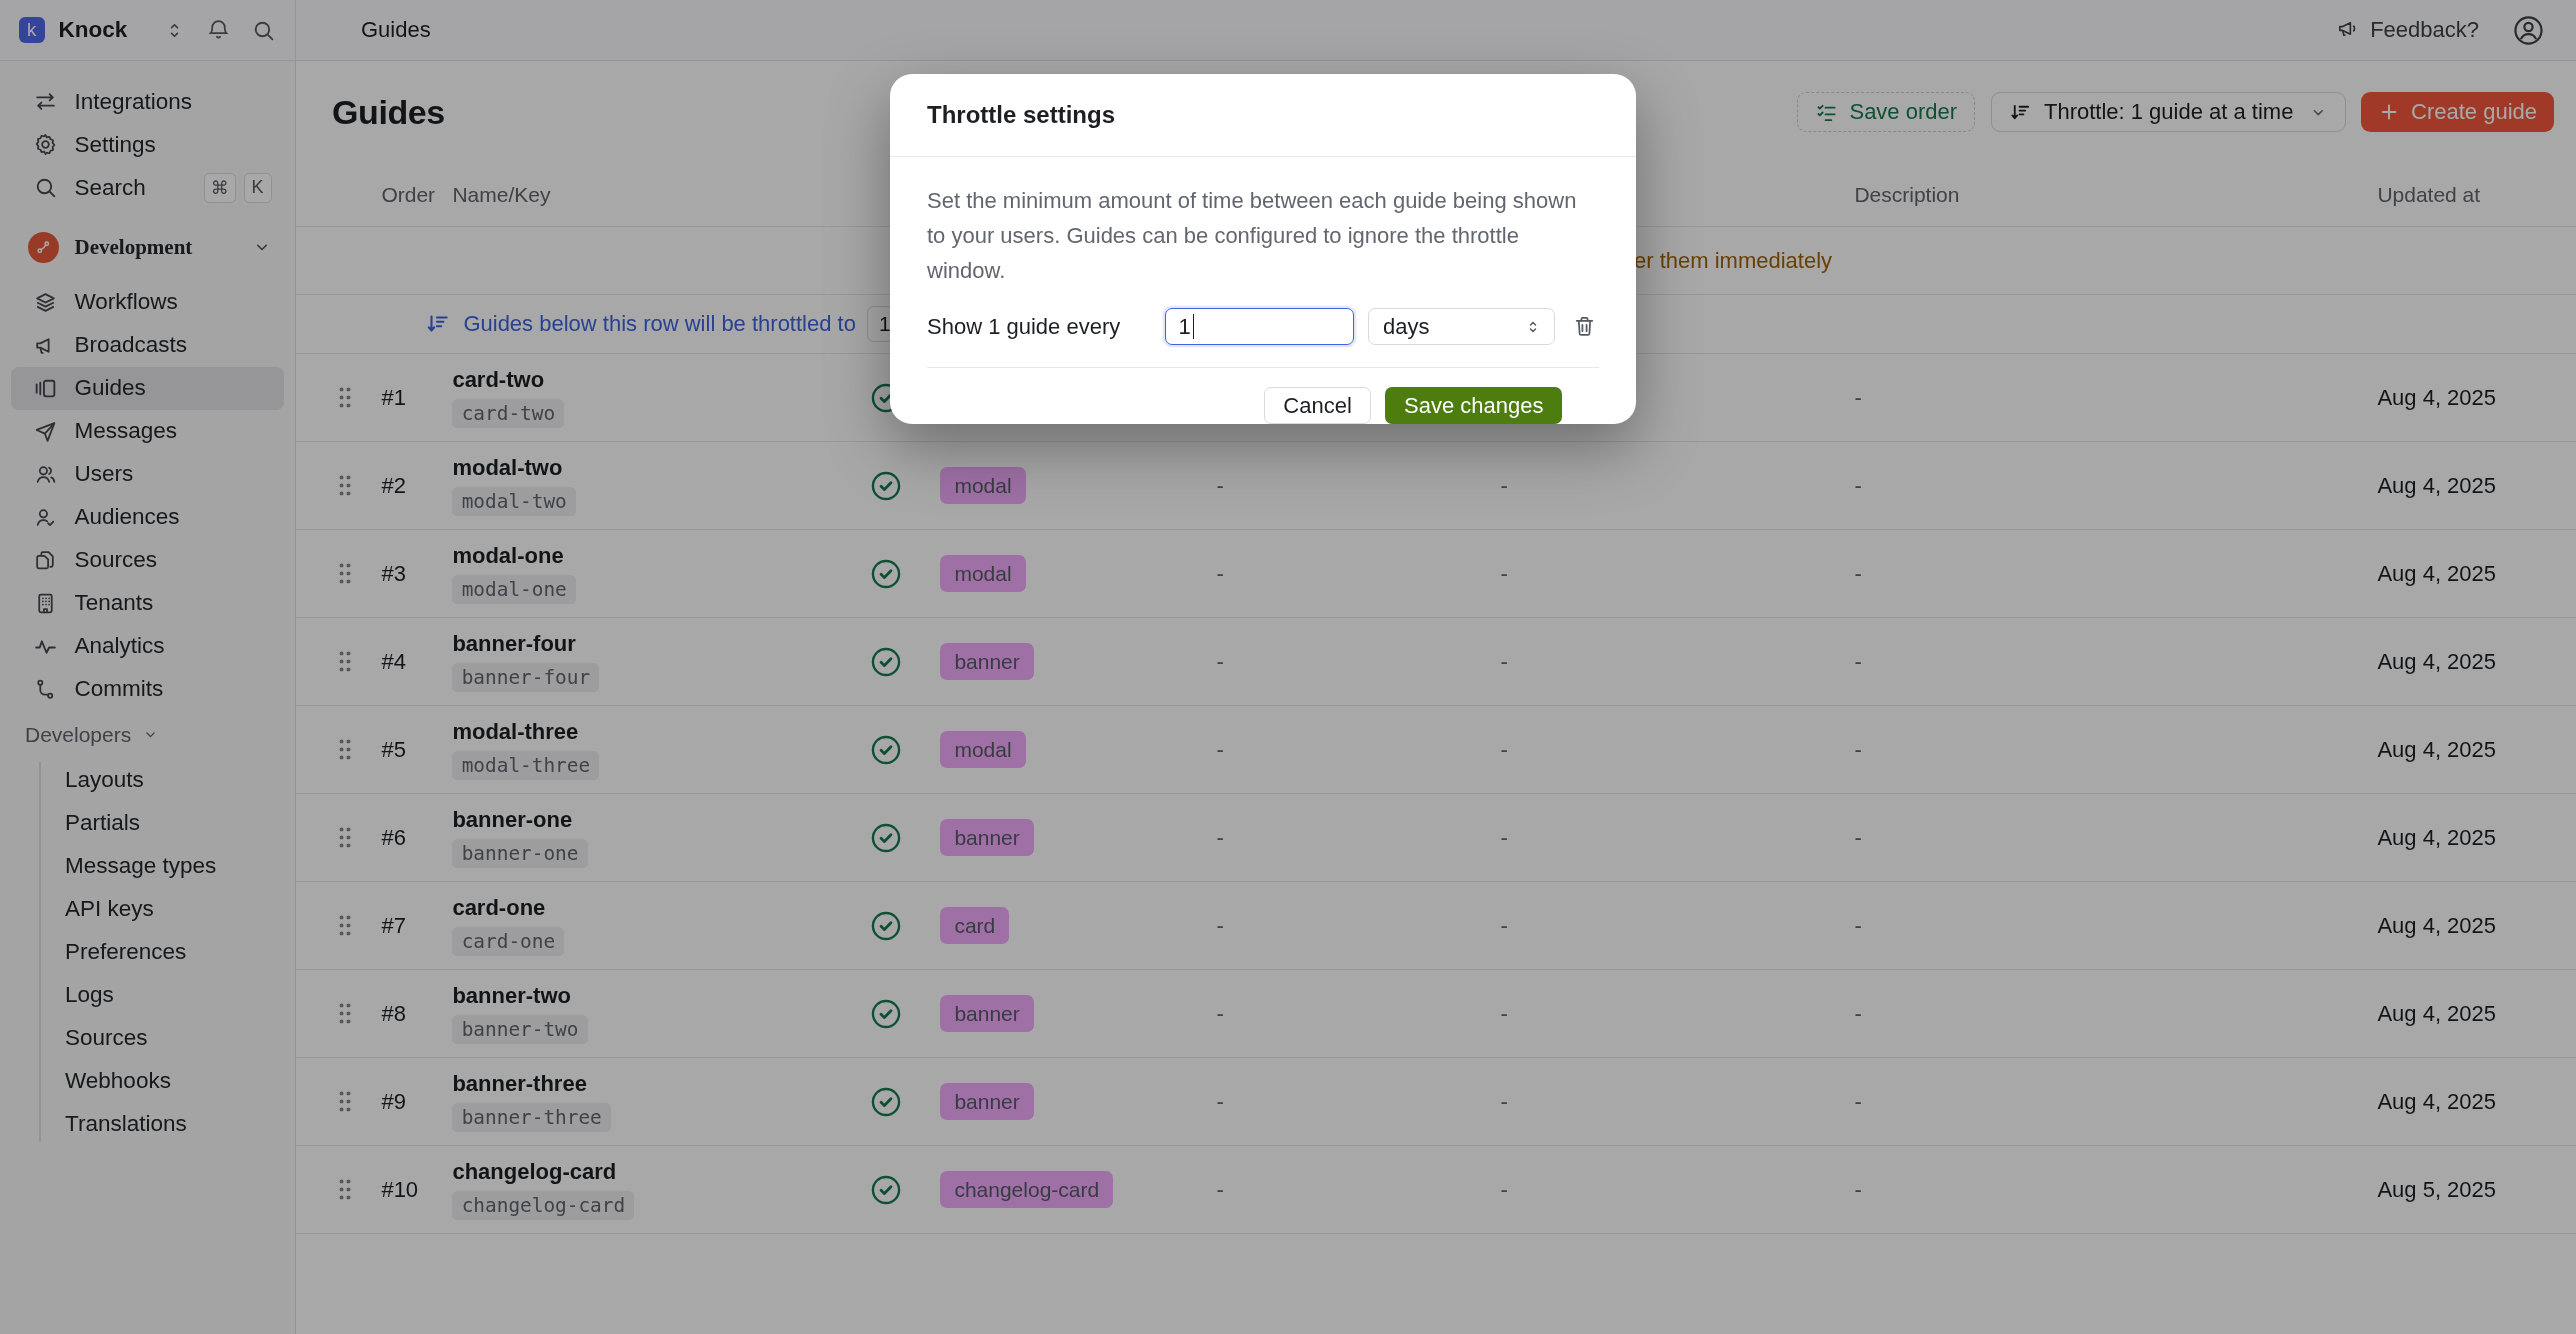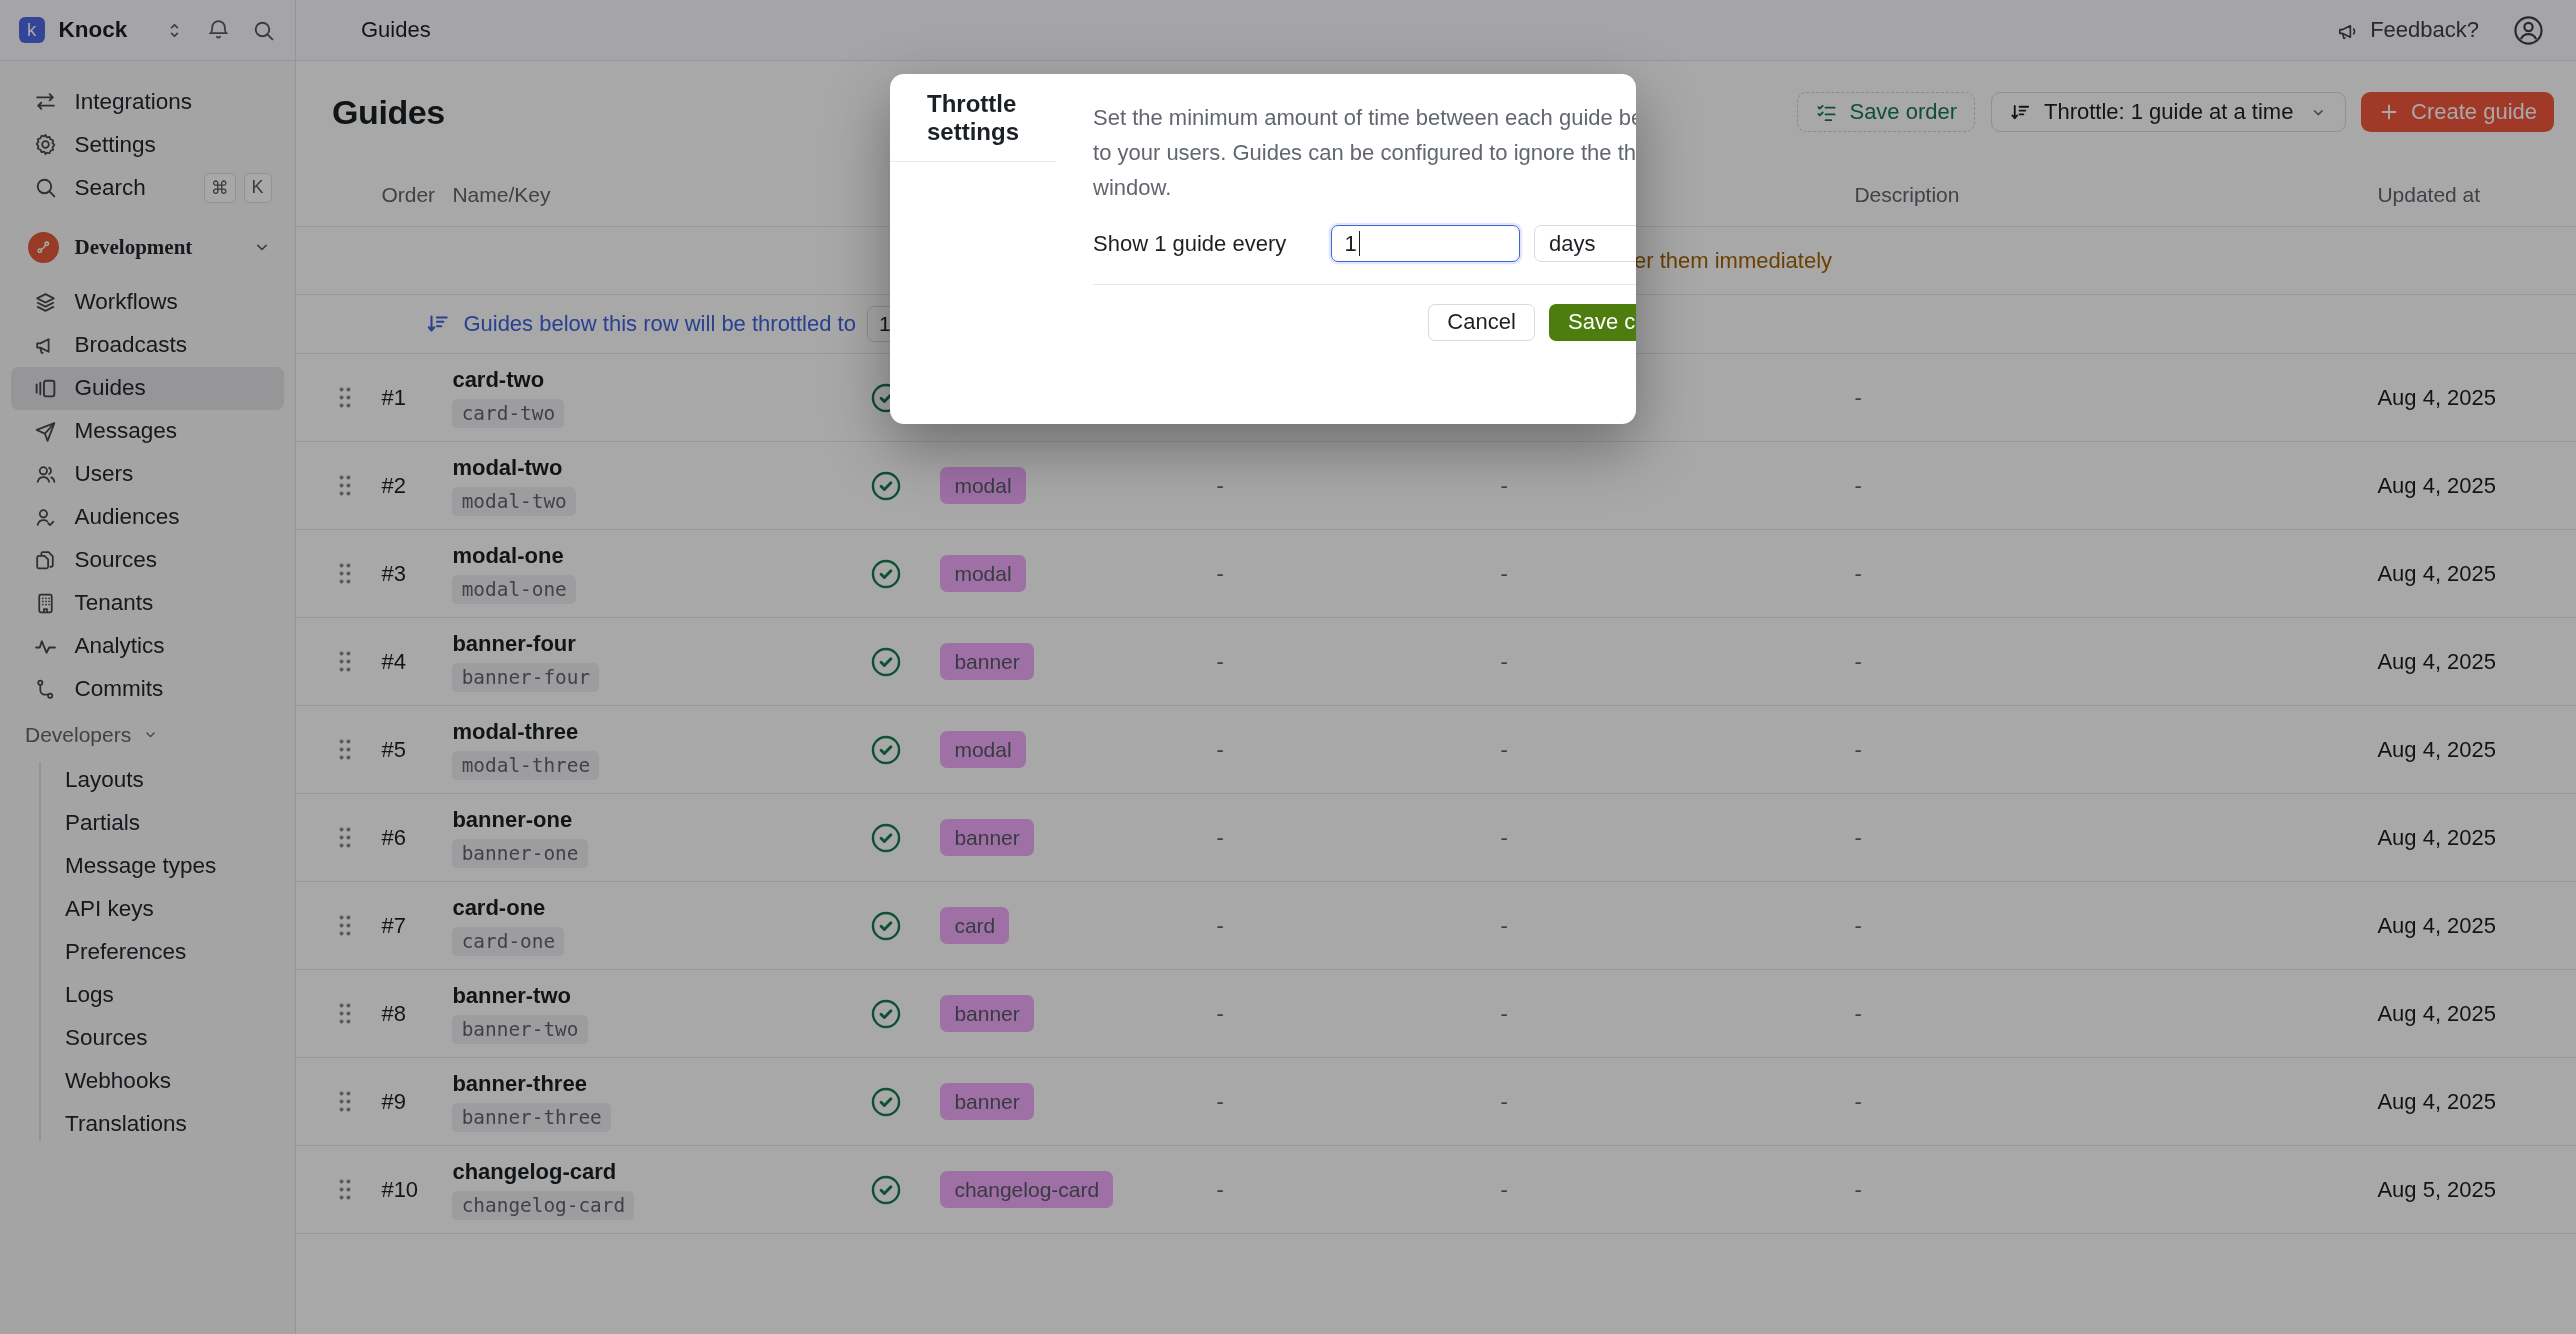--- a/index.html
+++ b/index.html
@@ -11,21 +11,21 @@
   svg { display:block; }
 
   
   .topbar { height:61px; display:flex; align-items:stretch; background:#fbfbfd; border-bottom:0.8px solid #e2e2e8; }
   .topbar-left { width:296px; flex:0 0 296px; display:flex; align-items:center; padding:0 18.6px; border-right:0.8px solid #e2e2e8; }
   .logo-badge { width:26px; height:26px; border-radius:6.2px; background:#5069e8; color:#fff; display:flex; align-items:center; justify-content:center; font-size:18.6px; font-weight:500; }
   .ws-name { font-size:22.5px; font-weight:600; margin-left:14px; color:#1c2024; }
   .topbar-left .icons { margin-left:auto; display:flex; align-items:center; gap:20px; color:#565b63; }
   .topbar-main { flex:1; display:flex; align-items:center; padding-left:65px; font-size:22px; color:#1c2024; }
   .topbar-right { display:flex; align-items:center; gap:33px; padding-right:31px; color:#3c4046; }
-  .feedback { display:flex; align-items:flex-end; gap:11px; font-size:22px; color:#3c4046; }
+  .feedback { display:flex; align-items:flex-start; gap:11px; font-size:22px; color:#3c4046; }
 
   
   .shell { display:flex; height:1273px; }
   .sidebar { width:296px; flex:0 0 296px; background:#f9f9fb; border-right:0.8px solid #e2e2e8; padding-top:19.4px; font-size:22.5px; color:#24282d; }
   .side-item { height:43px; display:flex; align-items:center; gap:15.5px; padding:0 12.4px 0 20px; margin:0 11px; border-radius:7.7px; }
   .side-item .ic { width:28px; display:flex; justify-content:center; color:#44484f; }
   .side-item.active { background:#e4e4e9; }
   .side-item .keys { margin-left:auto; display:flex; gap:7.7px; }
   .key { min-width:28px; height:29.4px; padding:0 6.2px; background:#fff; border:0.8px solid #dcdce2; border-radius:5.4px; display:flex; align-items:center; justify-content:center; font-size:18px; color:#565b63; }
   .env-row { height:48px; margin:14px 11px 9.3px; display:flex; align-items:center; gap:15.5px; padding:0 12.4px 0 17px; }
@@ -70,21 +70,21 @@
   .cell.status { grid-column:5; display:flex; justify-content:center; color:#18794e; }
   .cell.type { grid-column:6; padding-left:17px; }
   .type-badge { display:inline-block; background:#f0abfc; color:#565b63; border-radius:7px; padding:6.2px 14px; font-size:21px; }
   .cell.c5 { grid-column:7; padding-left:23px; font-size:22px; color:#60646c; }
   .cell.c6 { grid-column:8; padding-left:25px; font-size:22px; color:#60646c; }
   .cell.desc { grid-column:9; padding-left:26px; font-size:22px; color:#60646c; }
   .cell.updated { grid-column:10; padding-left:28px; font-size:22px; color:#1c2024; }
 
   
   .backdrop { position:absolute; inset:0; background:rgba(0,0,0,0.34); z-index:50; }
-  .modal { position:absolute; left:890px; top:74px; width:746px; height:350px; background:#fff; border-radius:14px; z-index:60; box-shadow:0 23px 62px rgba(0,0,0,0.35); display:flex; flex-direction:row; overflow:hidden; }
+  .modal { position:absolute; left:890px; top:74px; width:746px; height:350px; background:#fff; border-radius:22px; z-index:60; box-shadow:0 23px 62px rgba(0,0,0,0.35); display:flex; flex-direction:column; overflow:hidden; }
   .modal-header { height:88px; display:flex; align-items:center; padding:0 37px; border-bottom:0.8px solid #e7e7ec; }
   .modal-title { font-size:24px; font-weight:600; }
   .modal-body { padding:26px 37px 0; }
   .modal-desc { font-size:22px; line-height:35px; color:#62666e; max-width:666px; }
   .form-row { display:flex; align-items:center; margin-top:20px; }
   .form-label { font-size:22px; color:#1c2024; width:238px; flex:0 0 238px; }
   .num-input { width:189px; height:37px; border:1.5px solid #3e63dd; border-radius:7px; box-shadow:0 0 0 2.3px rgba(62,99,221,0.15); display:flex; align-items:center; padding-left:12.4px; font-size:22px; }
   .caret { display:inline-block; width:1.5px; height:25px; background:#1c2024; margin-left:2.3px; }
   .unit-select { width:187px; height:37px; margin-left:14px; border:0.8px solid #d9d9e0; border-radius:7px; display:flex; align-items:center; padding:0 11px 0 14px; font-size:22px; color:#1c2024; }
   .unit-select .chevs { margin-left:auto; color:#565b63; }

